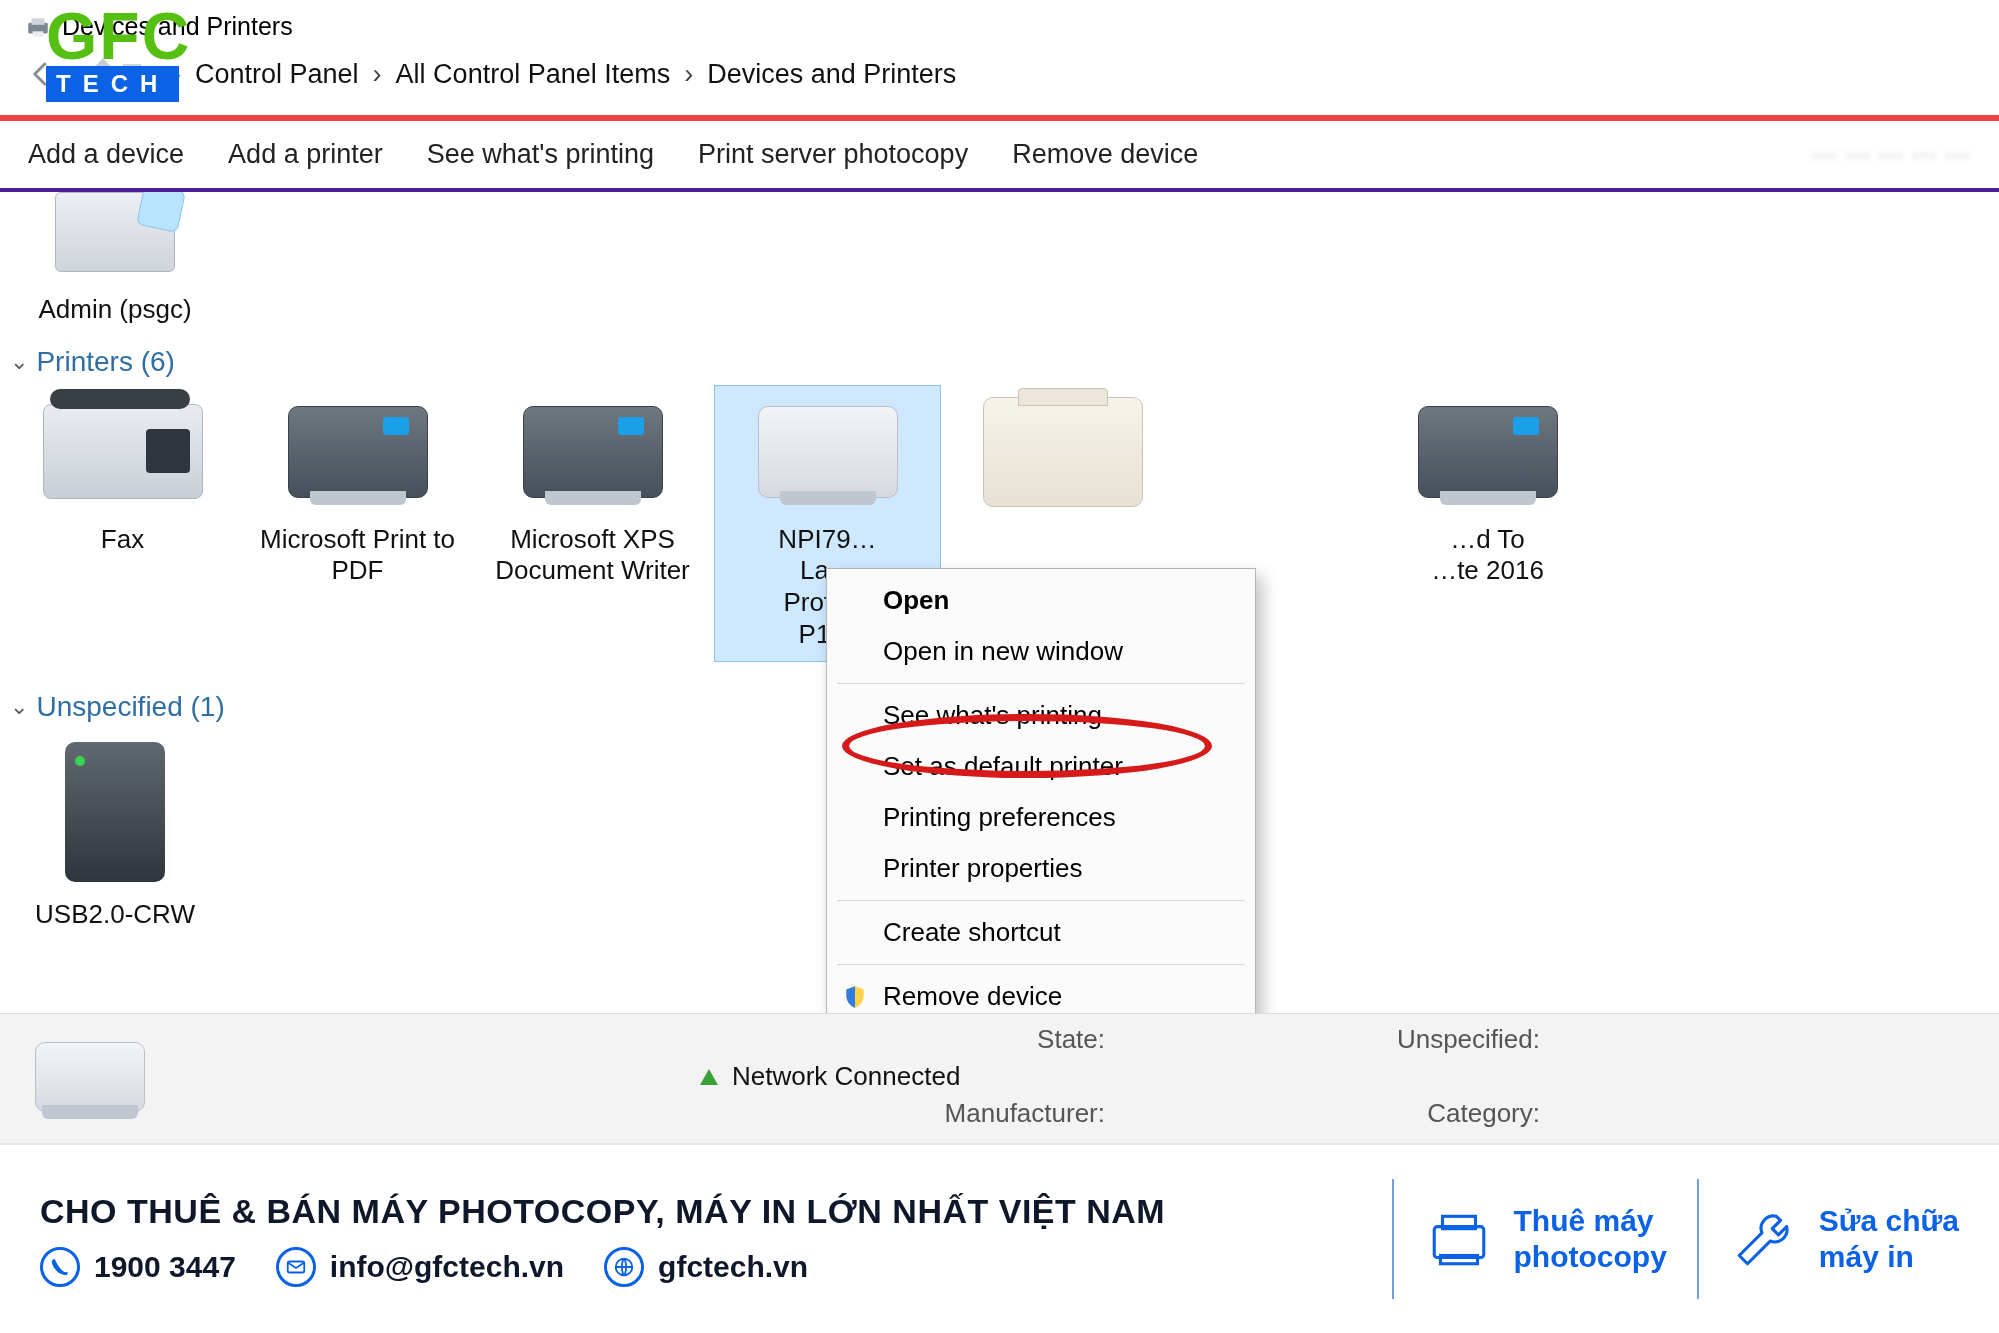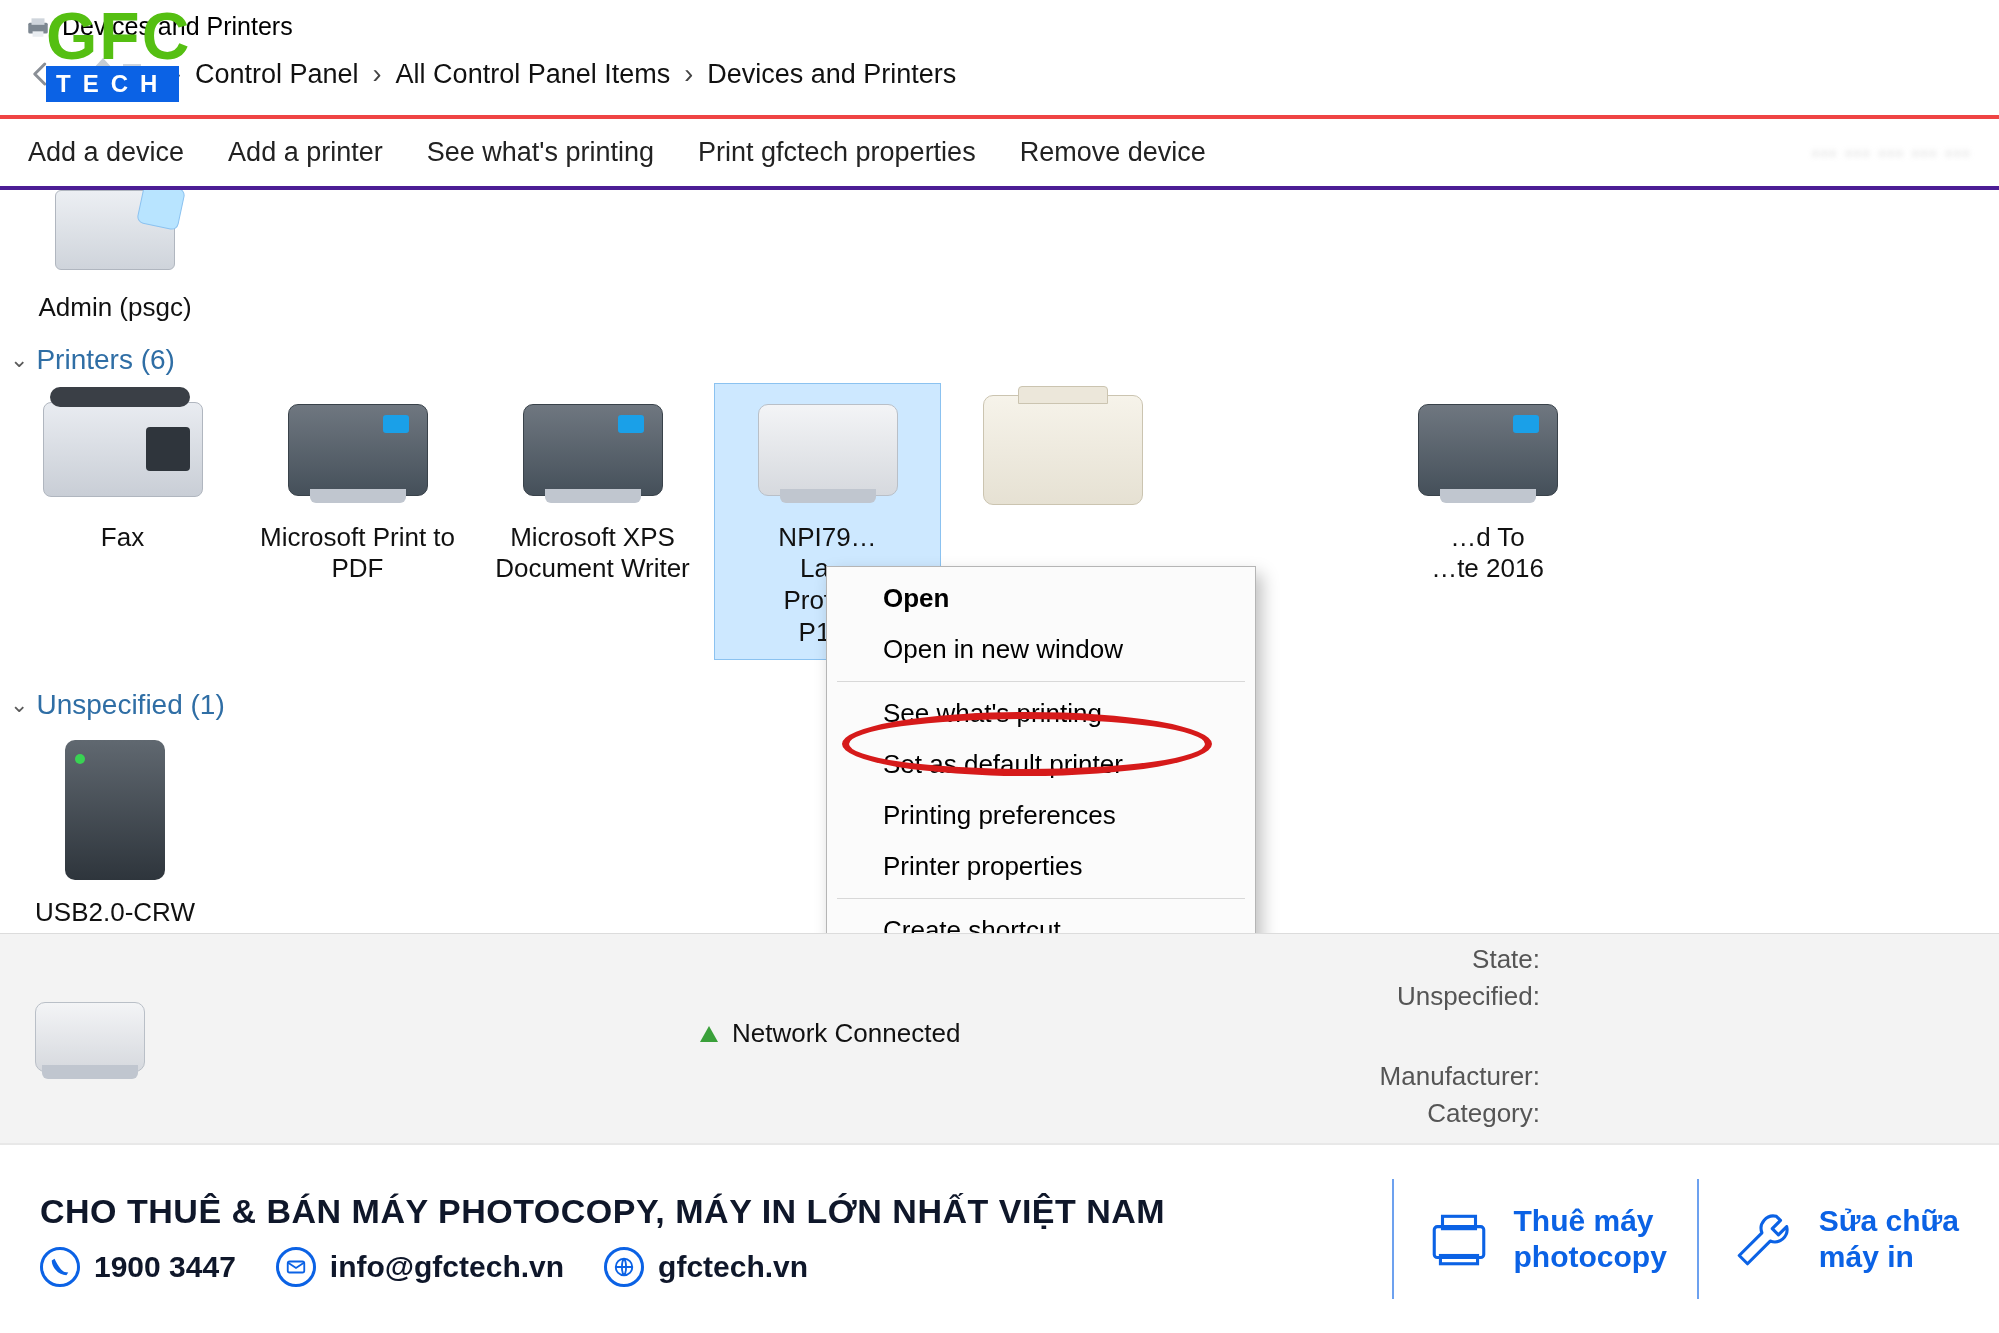--- a/index.html
+++ b/index.html
@@ -2,21 +2,21 @@
 <html><head>
 <meta charset="utf-8">
 <style>
   * { box-sizing: border-box; margin: 0; padding: 0; }
   html, body { width: 1999px; height: 1333px; font-family: "Segoe UI", Tahoma, sans-serif; background: #fff; color: #000; overflow: hidden; }
   body { display: flex; flex-direction: column; }
 
   .titlebar { display: flex; align-items: center; gap: 10px; padding: 6px 16px 10px 24px; font-size: 25px; border-top: 6px solid rgba(0,0,0,0); }
   .titlebar .win-icon { width: 28px; height: 28px; display:flex; align-items:center; justify-content:center; }
 
-  .addrbar { display: flex; align-items: center; gap: 26px; padding: 0 18px 18px 18px; border-bottom: 4px solid #ef4444; }
+  .addrbar { display: flex; align-items: center; gap: 26px; padding: 0 18px 18px 18px; border-bottom: 6px solid #ef4444; }
   .arrow-btn { width: 46px; height: 46px; display:flex; align-items:center; justify-content:center; color:#6b6b6b; font-size:28px; }
   .house-icon { width: 56px; height: 44px; display:flex; align-items:flex-end; gap:2px; }
   .breadcrumb { display:flex; align-items:center; gap:14px; font-size:27px; color:#111; }
   .bc-sep { color:#444; }
 
   .toolbar { display:flex; align-items:center; gap:44px; padding: 18px 28px; font-size:27px; border-bottom: 4px solid #4c1d95; color:#222; }
   .toolbar .spacer { flex:1; }
   .toolbar .blur { filter: blur(3px); color:#888; font-size:23px; letter-spacing:1px; }
 
   .content { flex:1; position:relative; background:#fff; overflow:hidden; padding: 0 10px; }
@@ -60,21 +60,21 @@
   .context-menu { position:absolute; left:826px; top:376px; width:430px; background:#fbfbfb; border:1px solid #b5b5b5; box-shadow: 6px 8px 16px rgba(0,0,0,0.25); padding:6px 0; font-size:26px; z-index:50; }
   .context-menu .cm-item { padding:10px 24px 10px 56px; position:relative; white-space:nowrap; }
   .context-menu .cm-item.bold { font-weight:700; }
   .context-menu .cm-sep { height:1px; background:#d8d8d8; margin:6px 10px; }
   .context-menu .shield { position:absolute; left:14px; top:50%; transform:translateY(-50%); width:28px; height:28px; display:flex; align-items:center; justify-content:center; }
   .red-oval { position:absolute; left:842px; top:522px; width:370px; height:64px; border:7px solid #d61a1a; border-radius:50%/50%; z-index:60; pointer-events:none; }
 
   
   .statusbar { background:#f3f3f3; border-top:1px solid #dcdcdc; padding:10px 20px 14px 20px; font-size:26px; color:#4a4a4a; display:flex; }
   .statusbar .leftimg { width:140px; display:flex; align-items:center; justify-content:center; }
-  .statusbar .fields { flex:1; display:grid; grid-template-columns: 1fr; column-gap:30px; row-gap:6px; align-items:center; max-width:840px; margin-left:540px; }
+  .statusbar .fields { flex:1; display:grid; grid-template-columns: 1fr 1fr; column-gap:30px; row-gap:6px; align-items:center; max-width:840px; margin-left:540px; }
   .statusbar .lab { text-align:right; color:#555; }
   .statusbar .val { color:#111; display:flex; align-items:center; gap:10px; }
   .net-dot::before { content:''; display:inline-block; width:0;height:0; border-left:9px solid transparent; border-right:9px solid transparent; border-bottom:16px solid #3aa03a; margin-right:4px; }
 
   
   .footer { height:190px; background:#fff; border-top:2px solid #e8e8e8; display:flex; align-items:center; padding:0 40px; gap:30px; }
   .footer .lefttext { display:flex; flex-direction:column; gap:16px; color:#0f172a; }
   .footer .big { font-size:34px; font-weight:800; letter-spacing:0.5px; }
   .footer .contacts { display:flex; align-items:center; gap:40px; font-size:30px; font-weight:600; }
   .contact-pill { display:flex; align-items:center; gap:14px; }
@@ -132,21 +132,21 @@
       <span>All Control Panel Items</span>
       <span class="bc-sep">›</span>
       <span>Devices and Printers</span>
     </div>
   </div>
 
   <div class="toolbar">
     <span>Add a device</span>
     <span>Add a printer</span>
     <span>See what's printing</span>
-    <span>Print gfctech properties</span>
+    <span>Print server photocopy</span>
     <span>Remove device</span>
     <span class="spacer"></span>
     <span class="blur">··· ··· ··· ··· ···</span>
   </div>
 </div>
 
 <div class="content rel">
 
   <div class="sec-devices">
     <div class="item-row">

